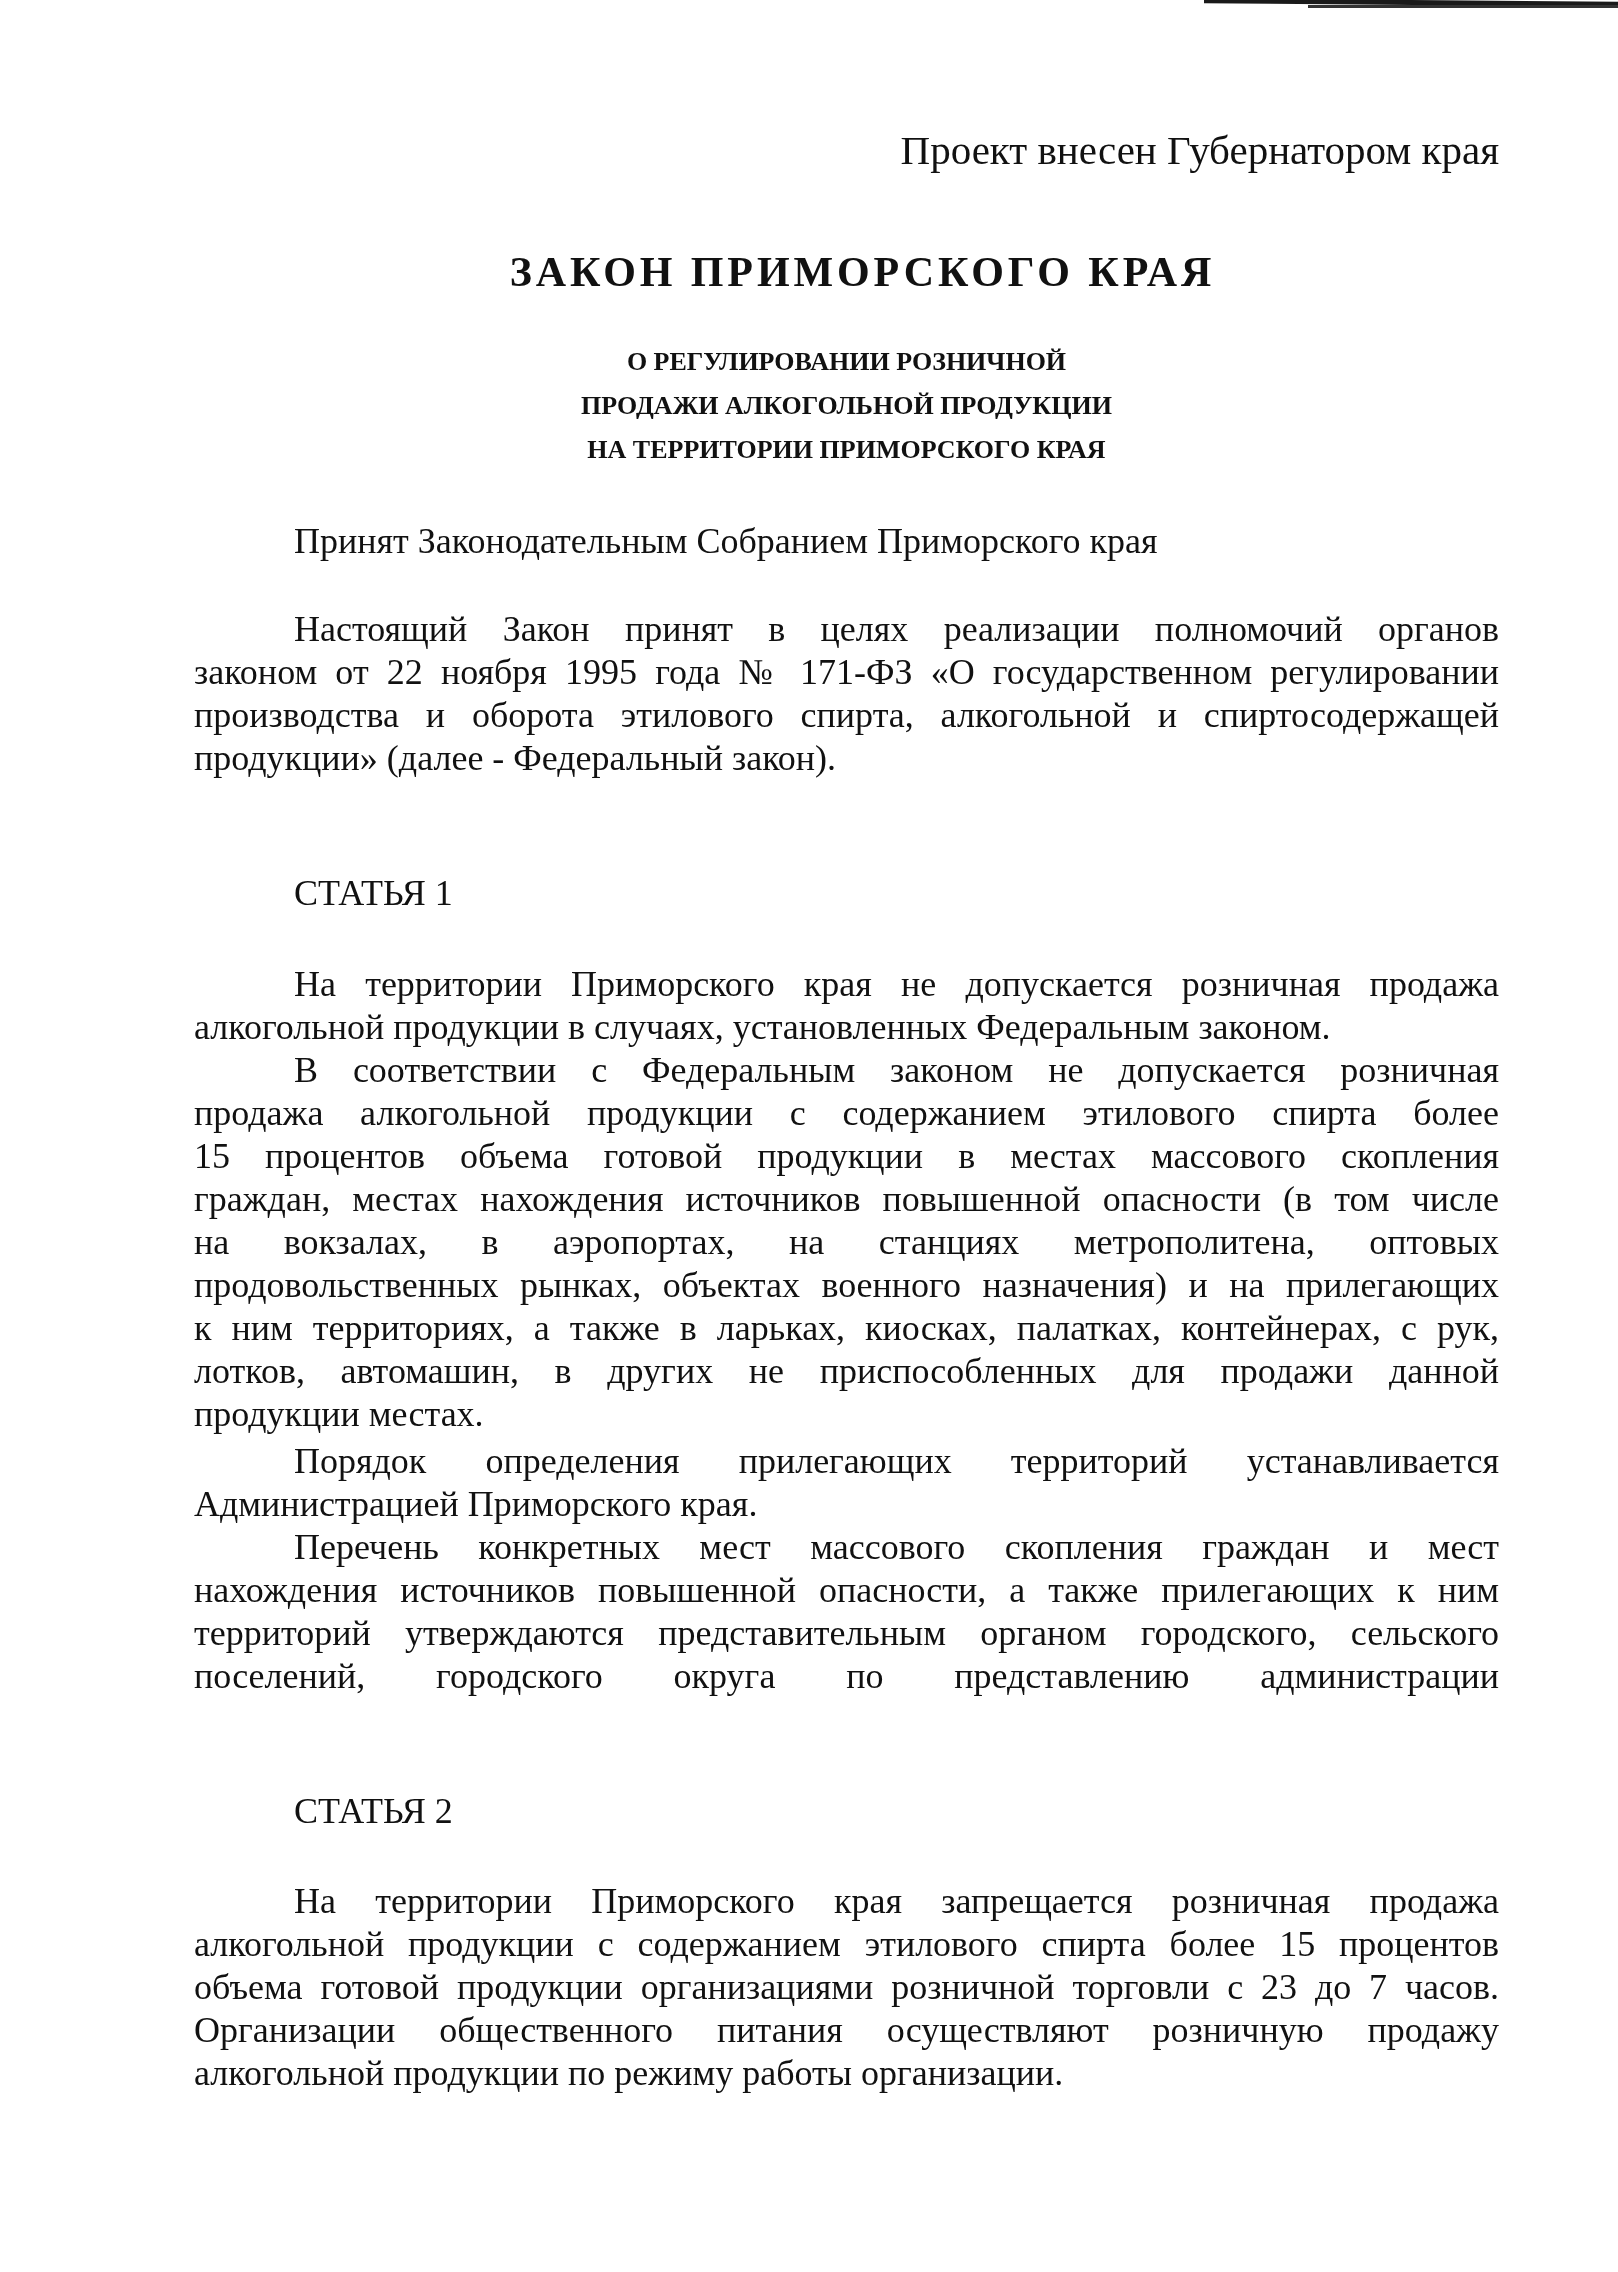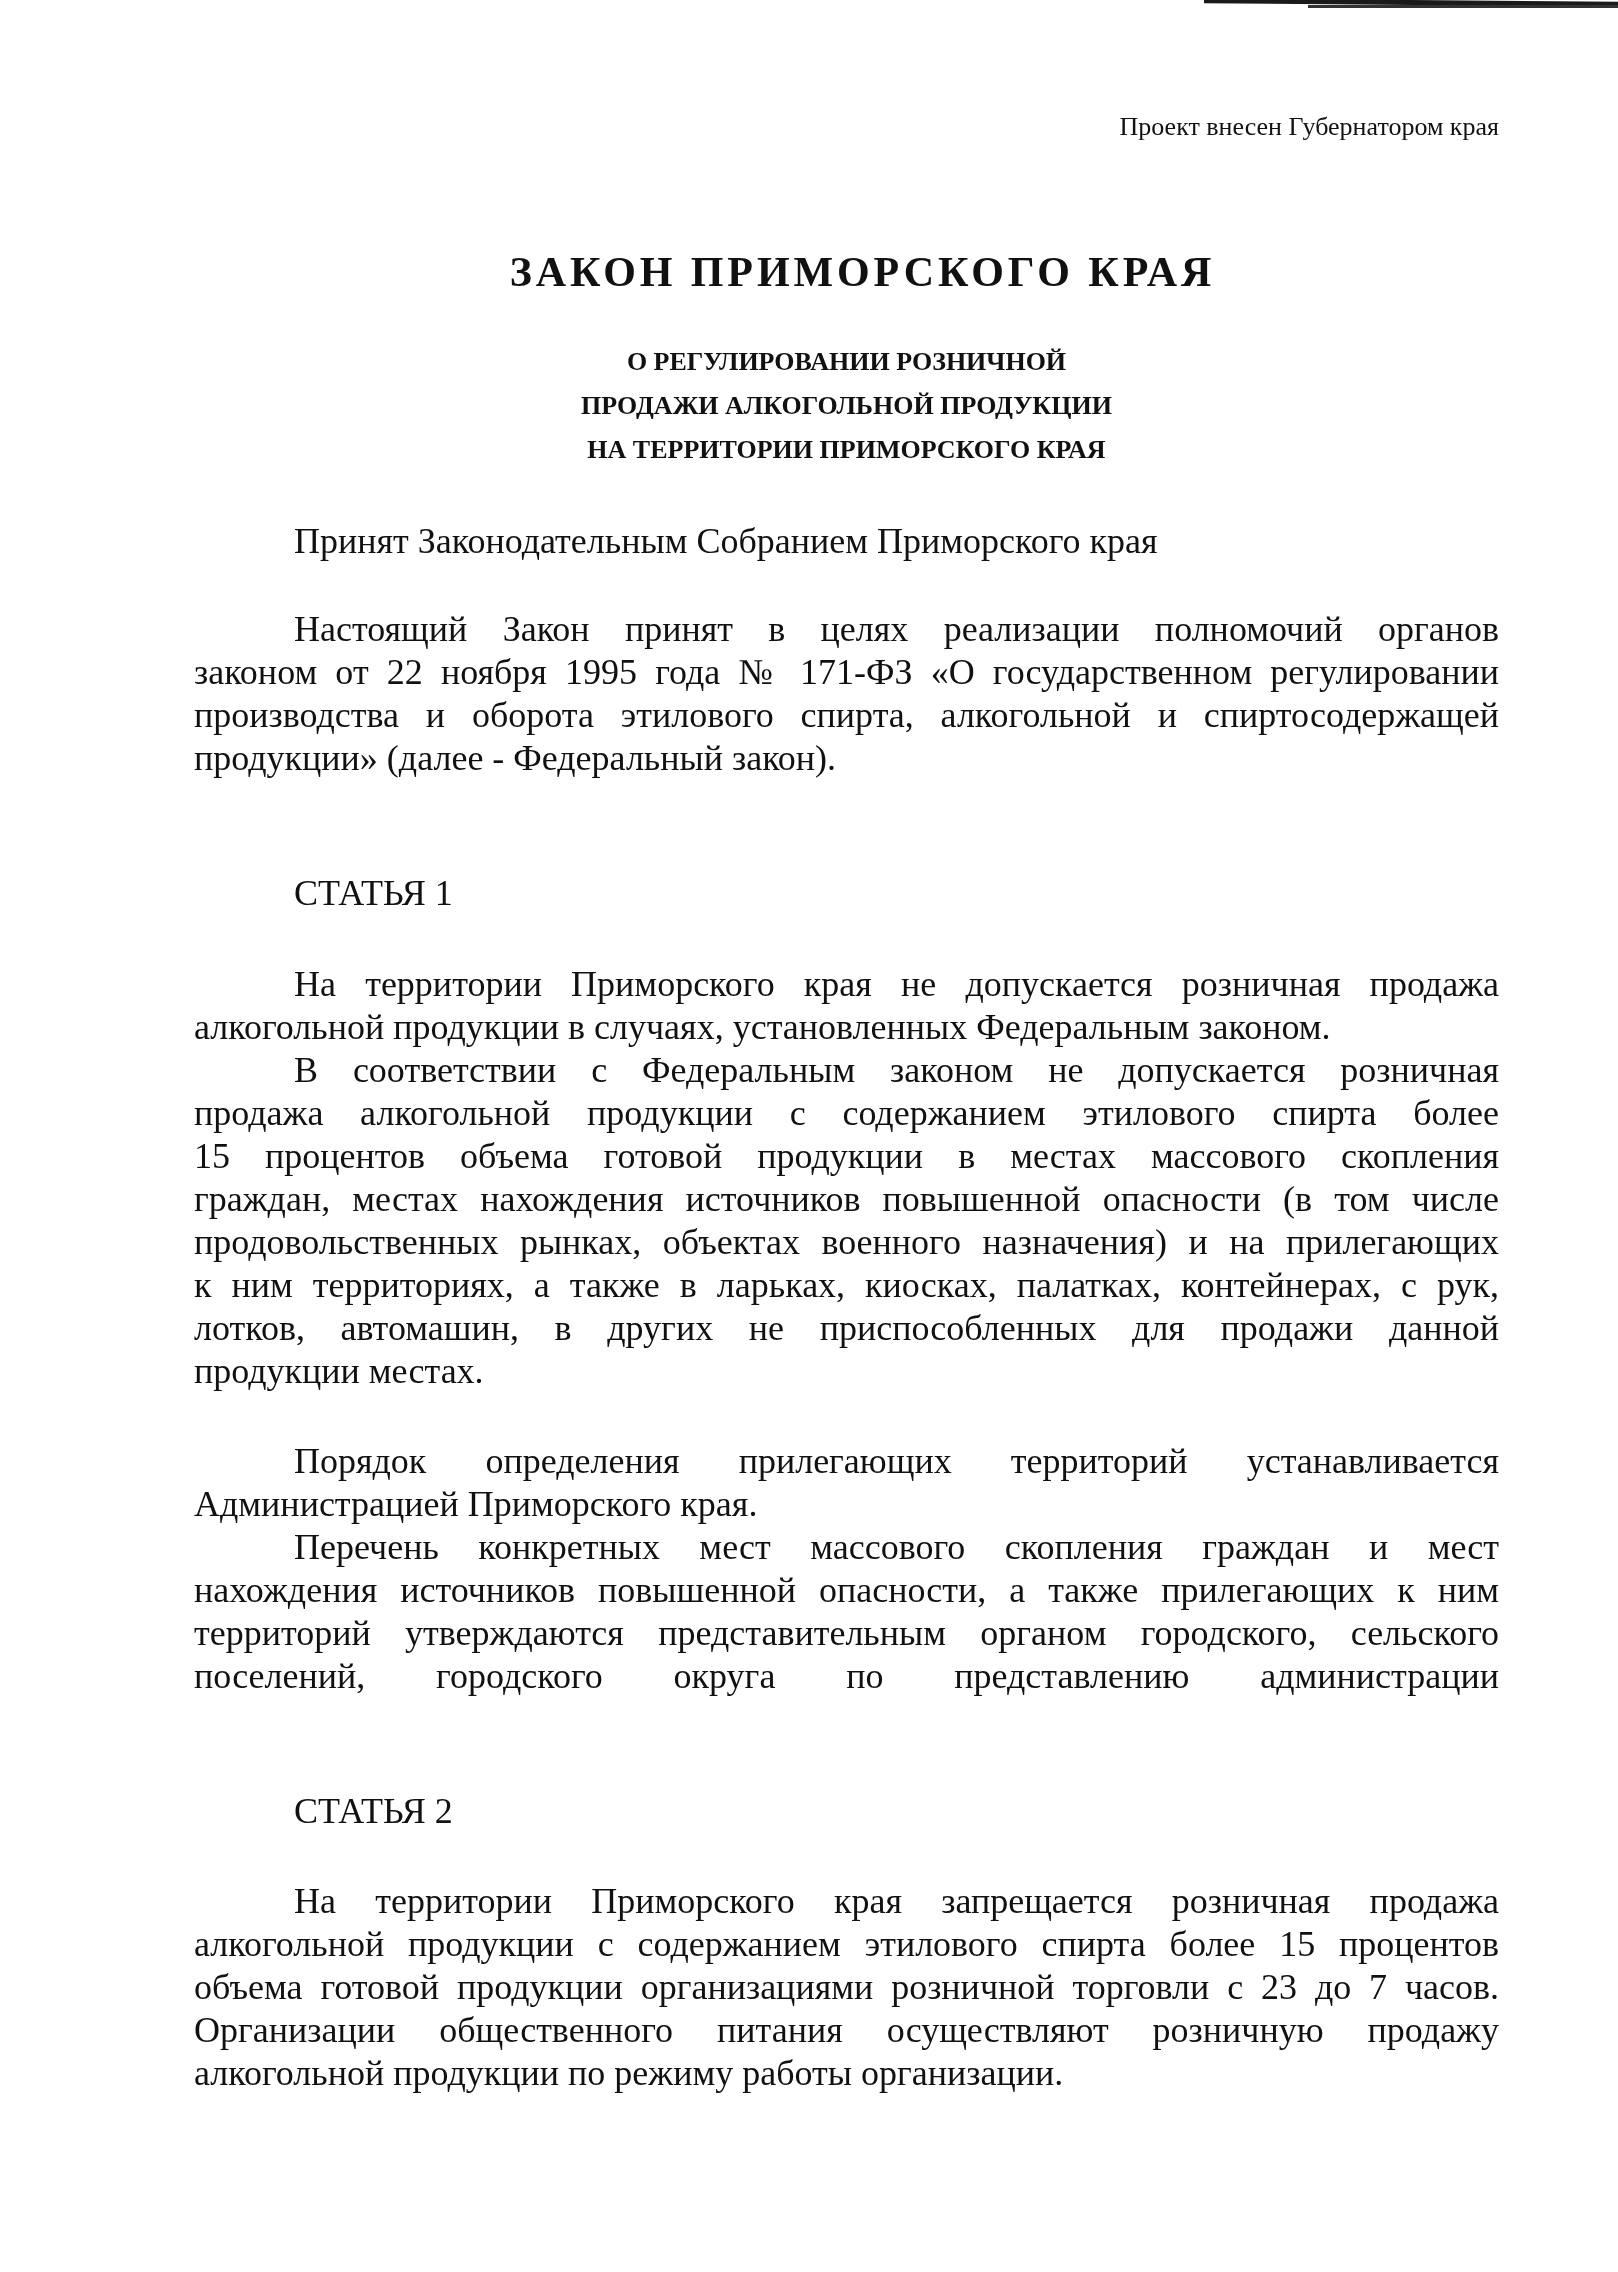--- a/index.html
+++ b/index.html
@@ -34,22 +34,22 @@
     }
     .page {
       position: absolute;
       left: 194px;
       top: 0;
       width: 1305px;
     }
     .submitter {
       position: absolute;
       right: 0;
-      top: 114px;
-      font-size: 26px;
+      top: 130px;
+      font-size: 41px;
       line-height: 1;
       white-space: nowrap;
       text-align: right;
     }
     .law-title {
       position: absolute;
       left: 16px;
       width: 100%;
       top: 251px;
       text-align: center;
@@ -143,20 +143,21 @@
   <div class="para" style="top:963px;">
     <span class="line first" style="white-space: normal;">На территории Приморского края не допускается розничная продажа</span>
     <span class="line last" style="white-space: normal;">алкогольной продукции в случаях, установленных Федеральным законом.</span>
   </div>
 
   <div class="para" style="top:1049px;">
     <span class="line first" style="white-space: normal;">В соответствии с Федеральным законом не допускается розничная</span>
     <span class="line" style="white-space: normal;">продажа алкогольной продукции с содержанием этилового спирта более</span>
     <span class="line" style="white-space: normal;">15 процентов объема готовой продукции в местах массового скопления</span>
     <span class="line" style="white-space: normal;">граждан, местах нахождения источников повышенной опасности (в том числе</span>
+    <span class="line" style="white-space: normal;">на вокзалах, в аэропортах, на станциях метрополитена, оптовых</span>
     <span class="line" style="white-space: normal;">продовольственных рынках, объектах военного назначения) и на прилегающих</span>
     <span class="line" style="white-space: normal;">к ним территориях, а также в ларьках, киосках, палатках, контейнерах, с рук,</span>
     <span class="line" style="white-space: normal;">лотков, автомашин, в других не приспособленных для продажи данной</span>
     <span class="line last" style="white-space: normal;">продукции местах.</span>
   </div>
 
   <div class="para" style="top:1440px;">
     <span class="line first" style="white-space: normal;">Порядок определения прилегающих территорий устанавливается</span>
     <span class="line last" style="white-space: normal;">Администрацией Приморского края.</span>
   </div>

